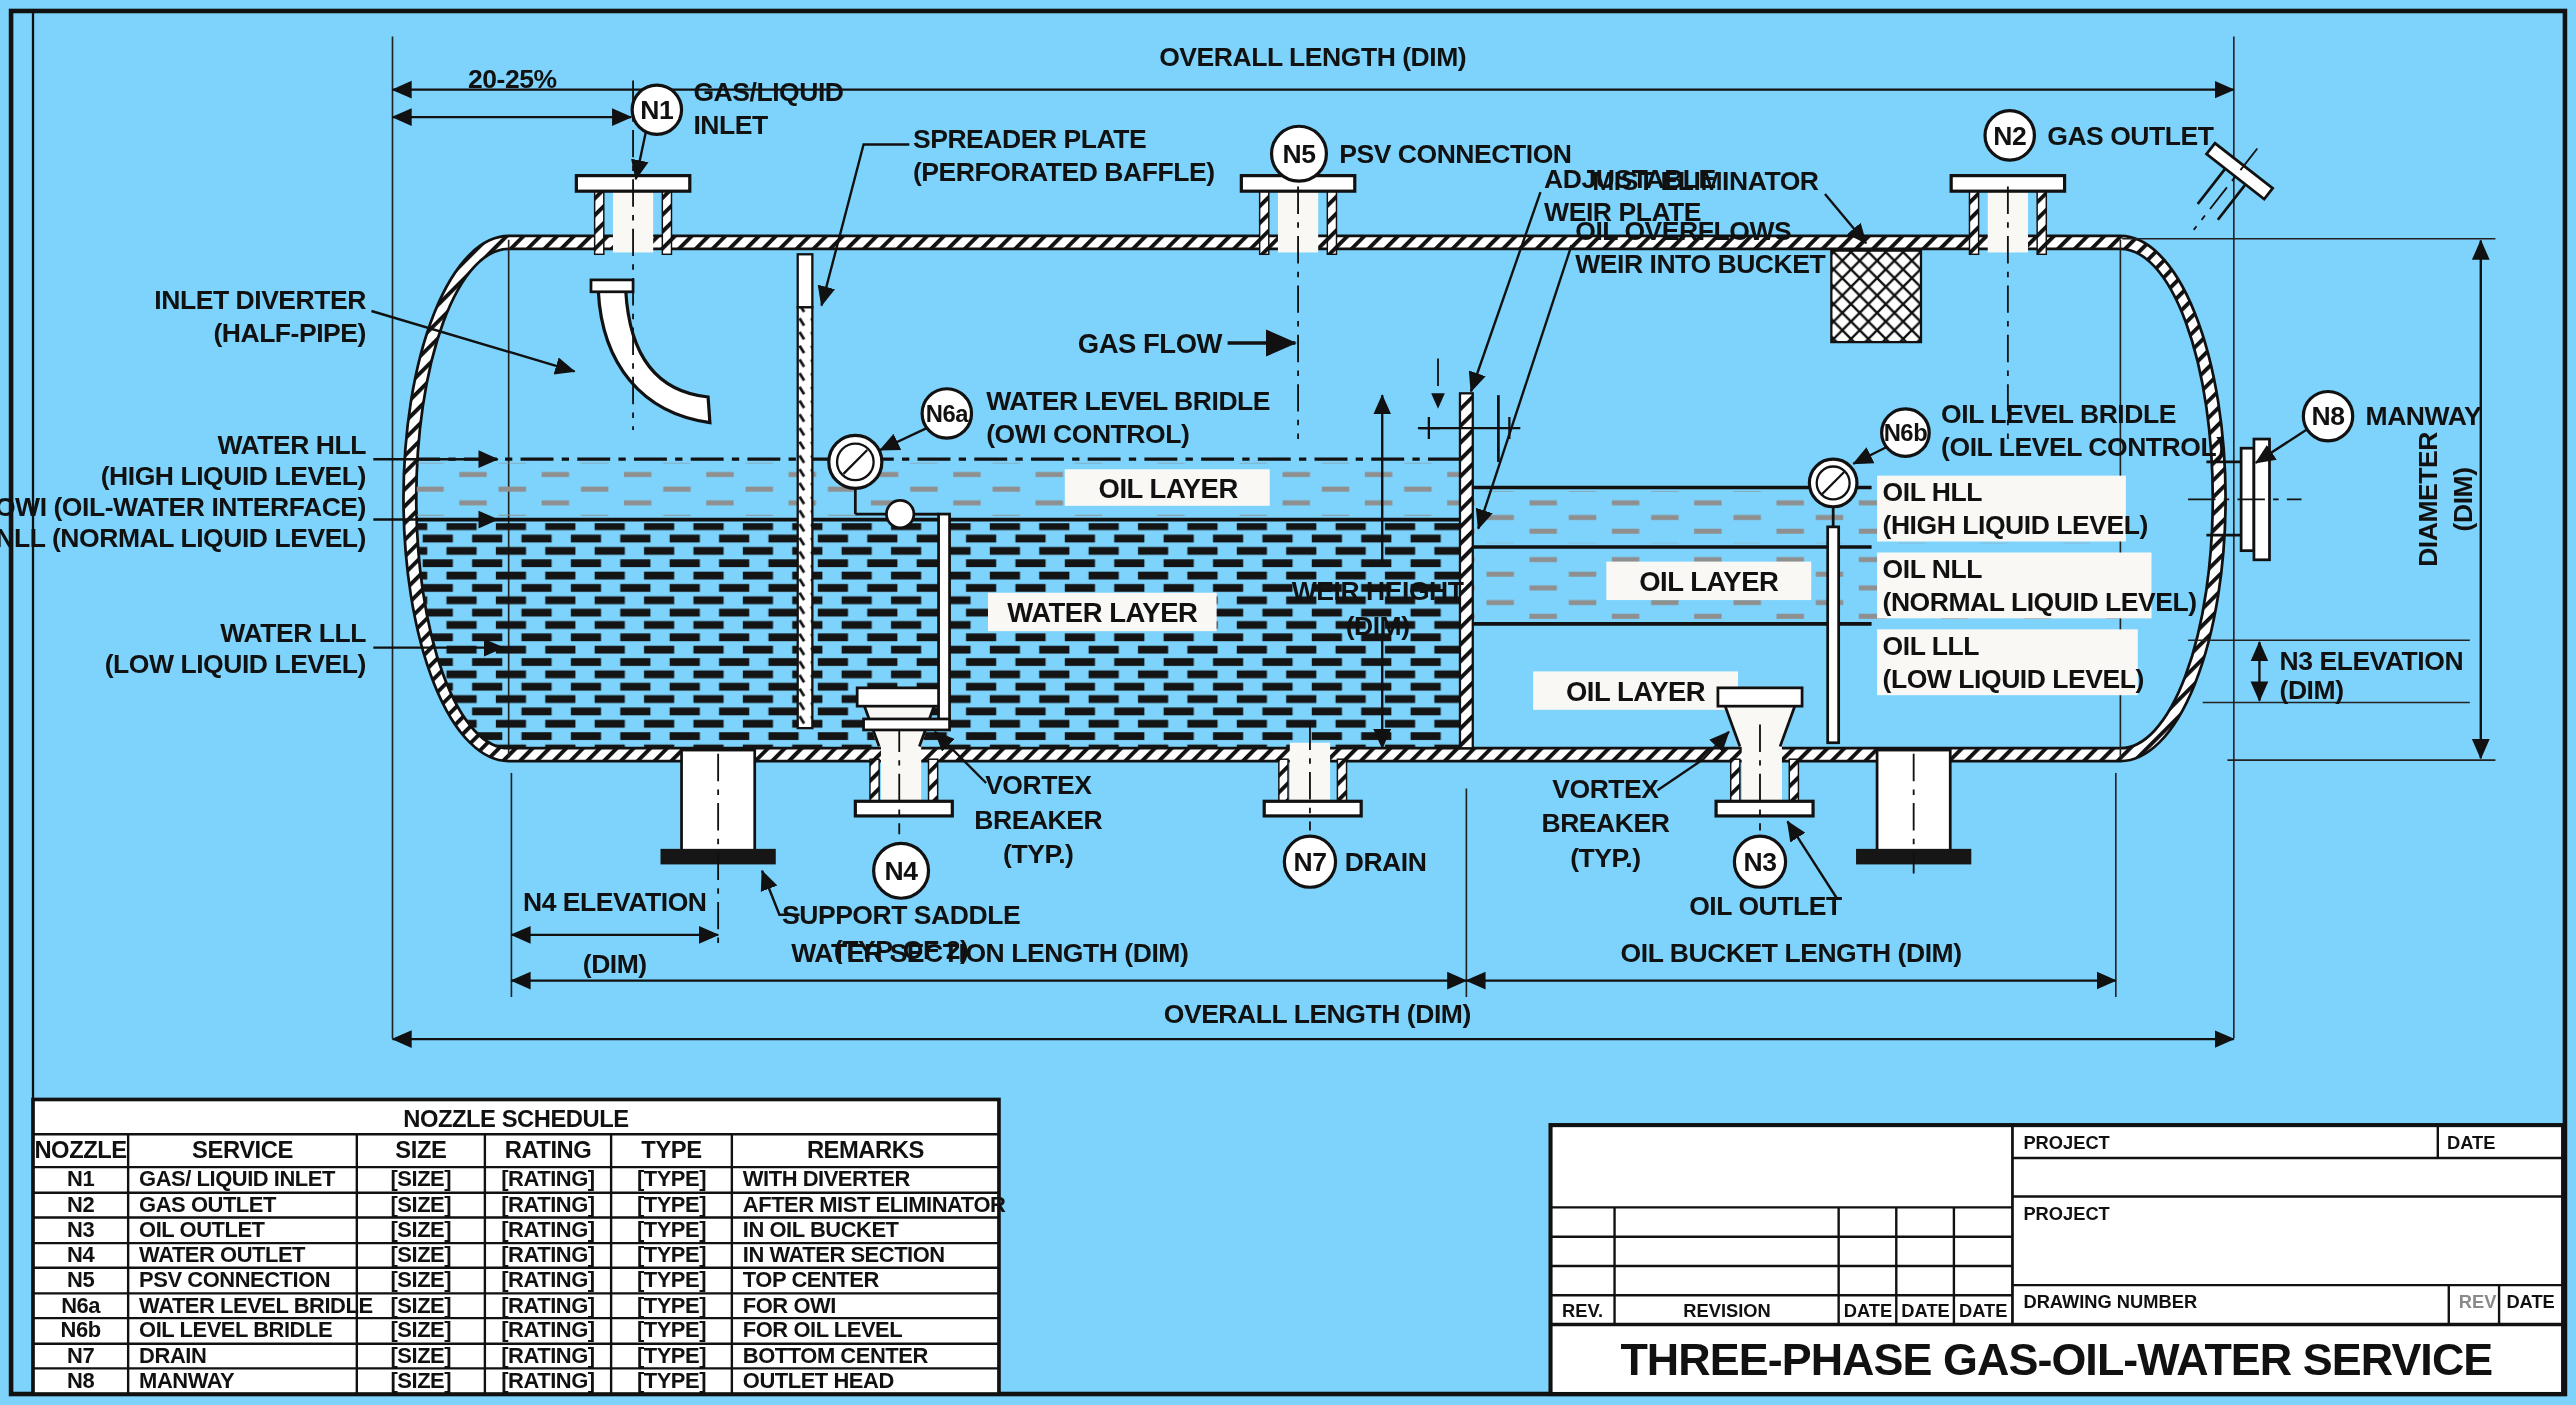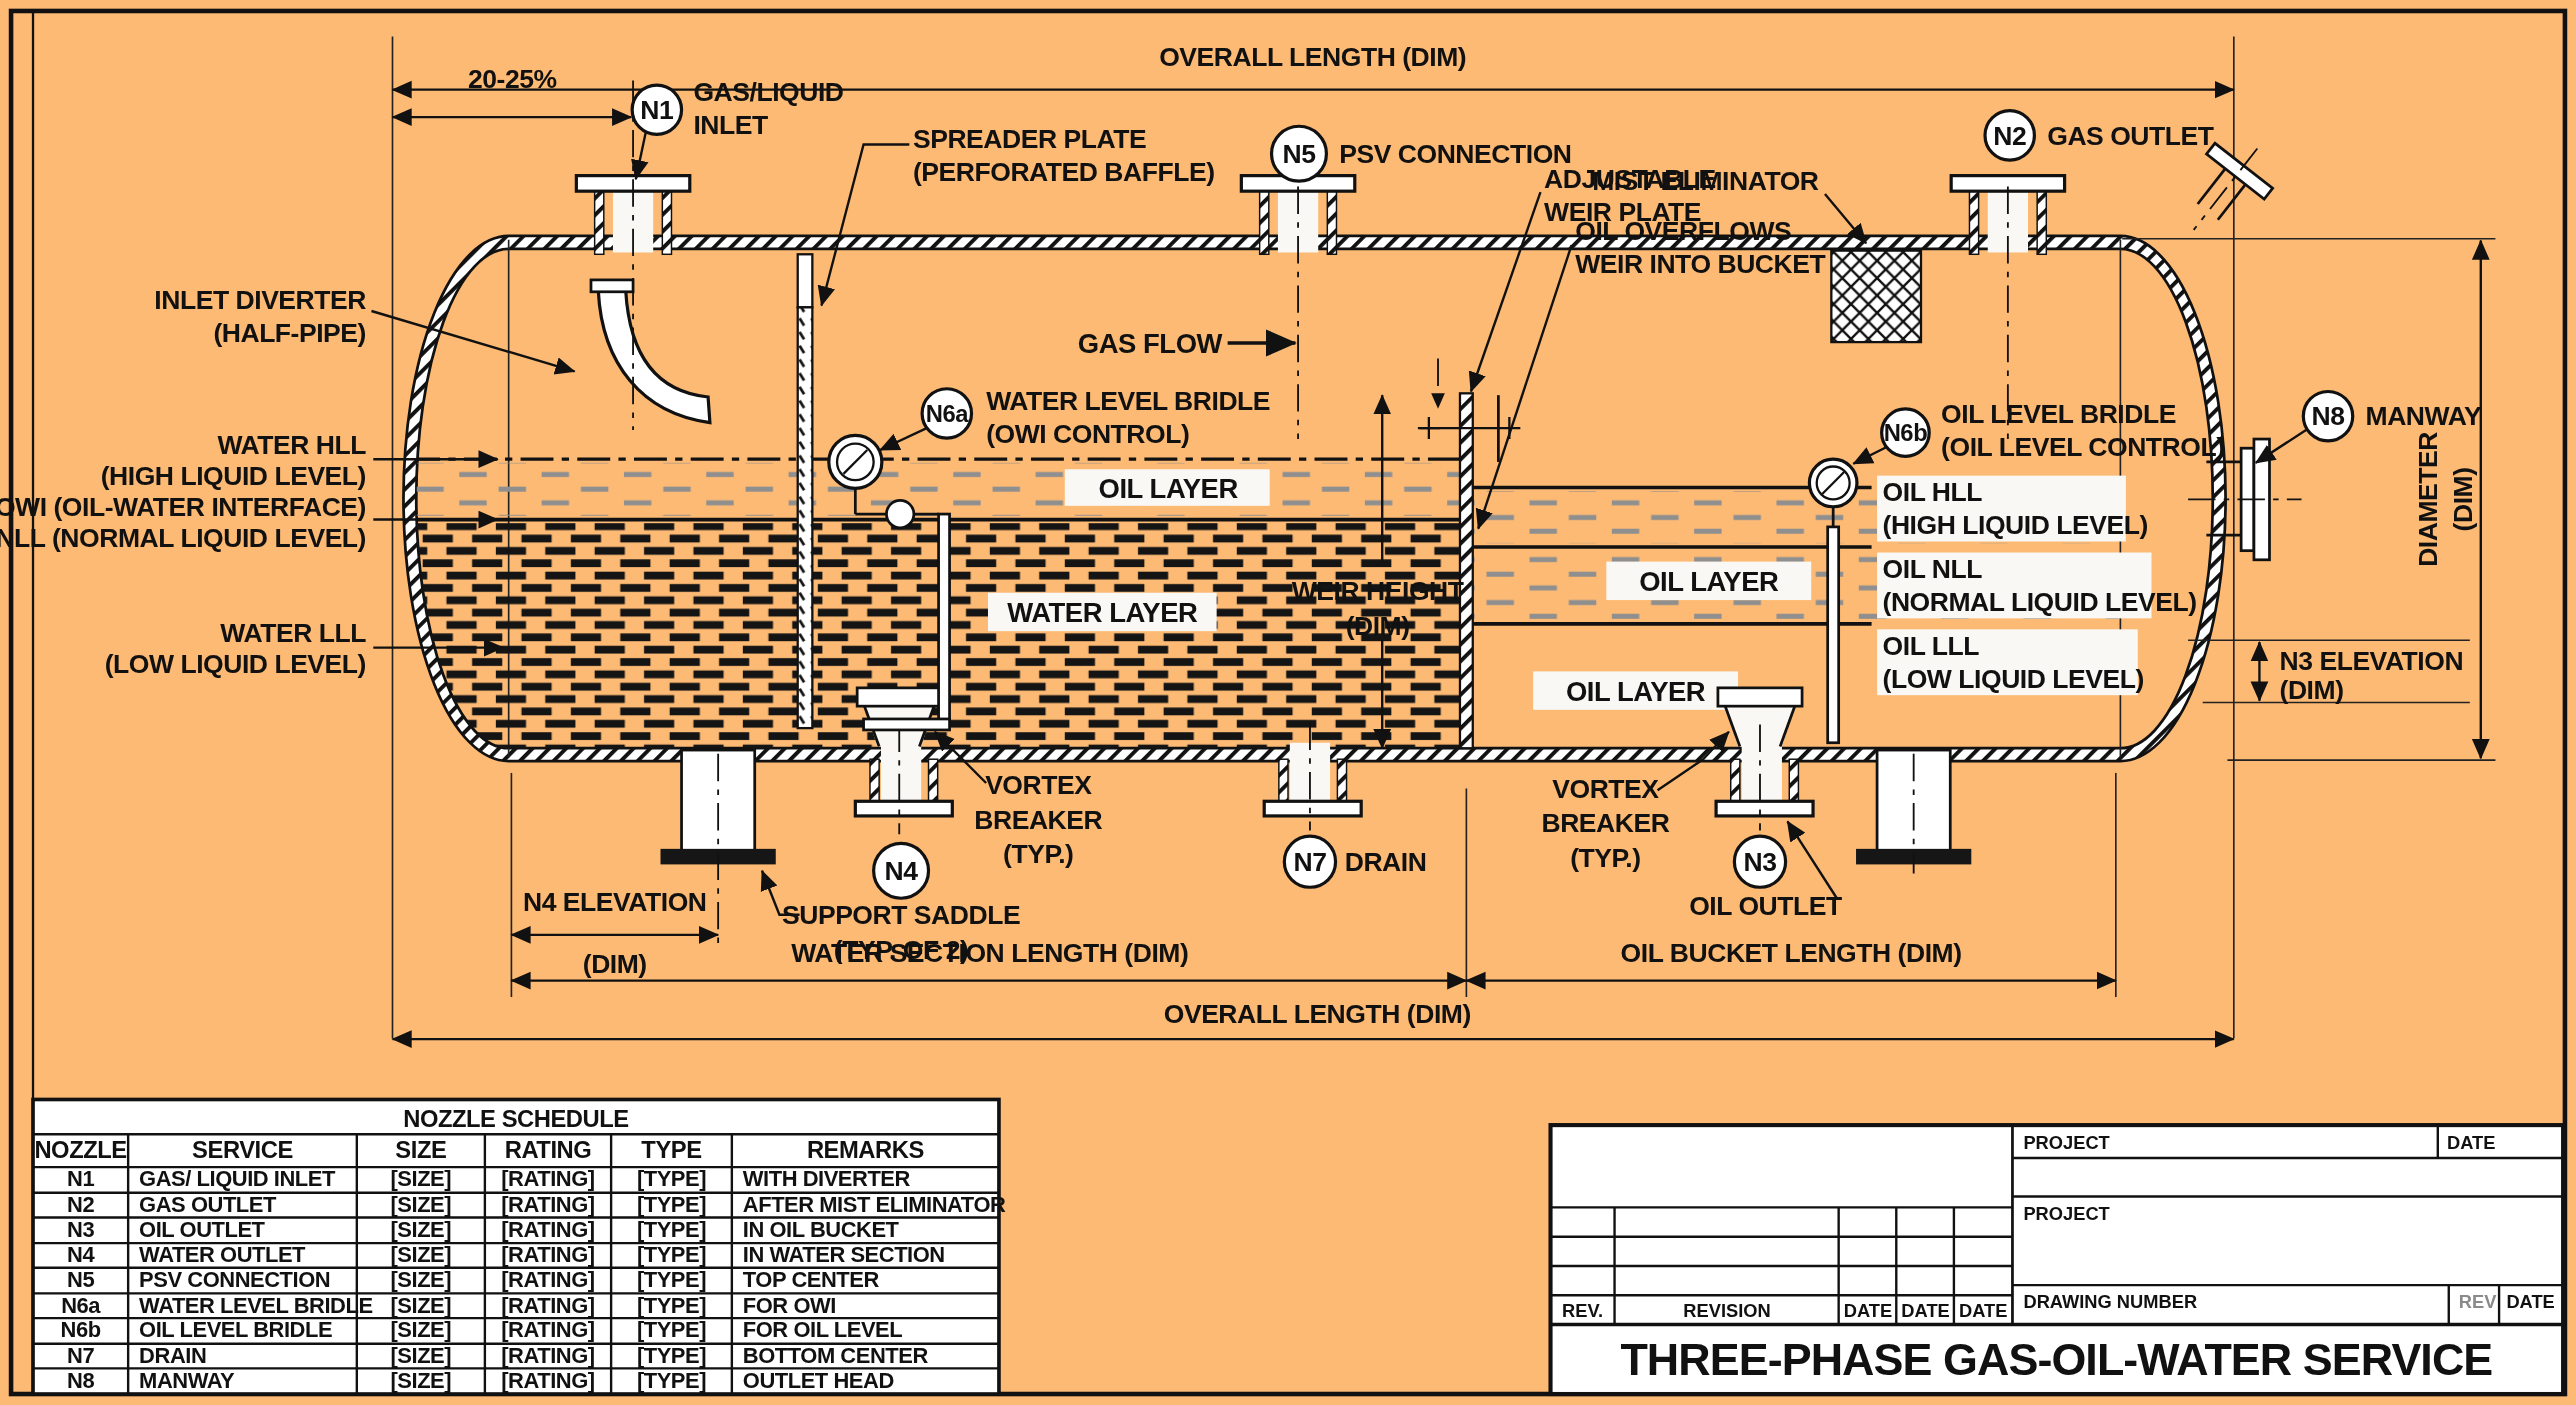--- a/index.html
+++ b/index.html
@@ -1,16 +1,16 @@
 <!DOCTYPE html>
 <html style="font-size:14.6px"><head>
 <meta charset="utf-8">
 <style>
   html,body{margin:0;padding:0;background:#dcdcdc;}
-  .sheet{width:2576px;height:1405px;background:#fdba74;position:relative;overflow:hidden;}
+  .sheet{width:2576px;height:1405px;background:#7dd3fc;position:relative;overflow:hidden;}
   svg{display:block;}
   .t{font-family:"Liberation Sans","DejaVu Sans",sans-serif;font-weight:bold;fill:#111;letter-spacing:-0.5px;}
   .s48{font-size:49px;letter-spacing:-1px;}
   .s30{font-size:30px;}
   .s29{font-size:29px;}
   .s26{font-size:26px;}
   .s24{font-size:24px;}
   .s21{font-size:20px;letter-spacing:0;}
   .gray{fill:#8a8a8a;}
   .ln{stroke:#111;fill:none;}

